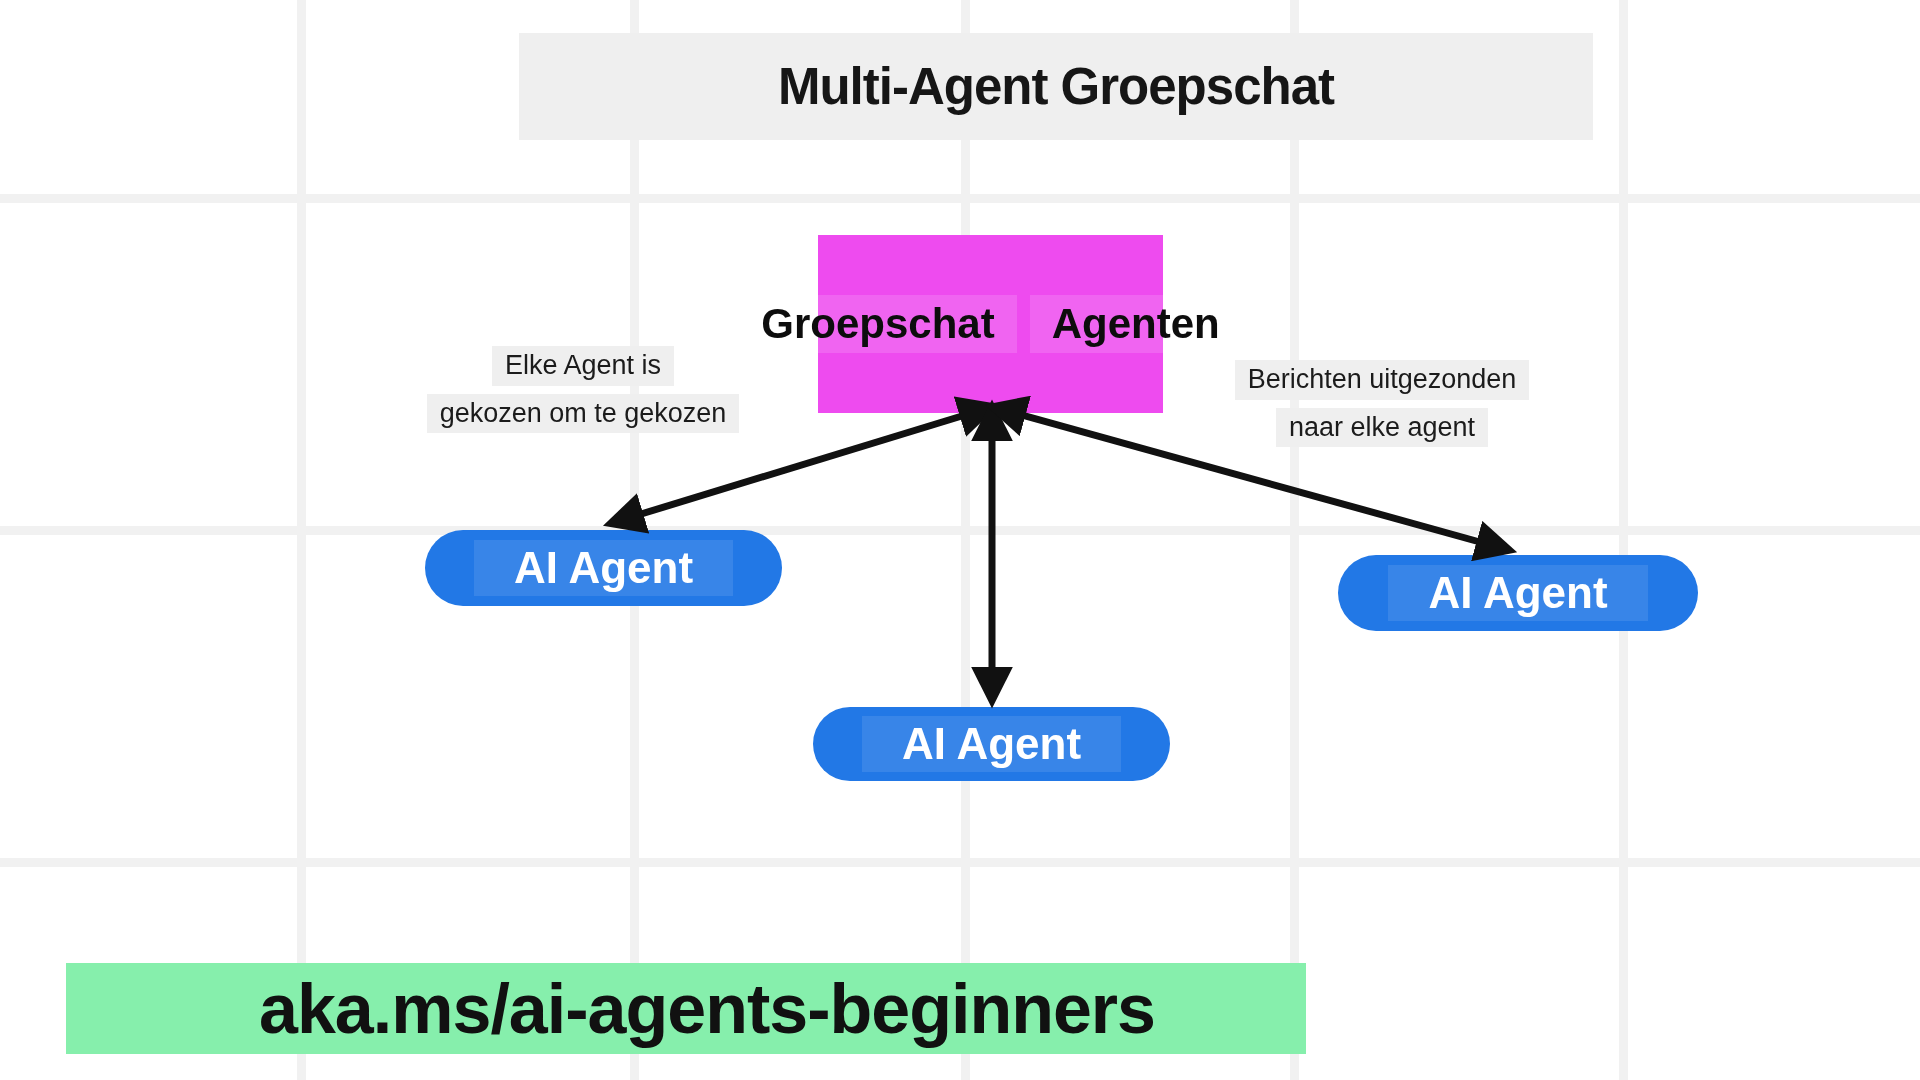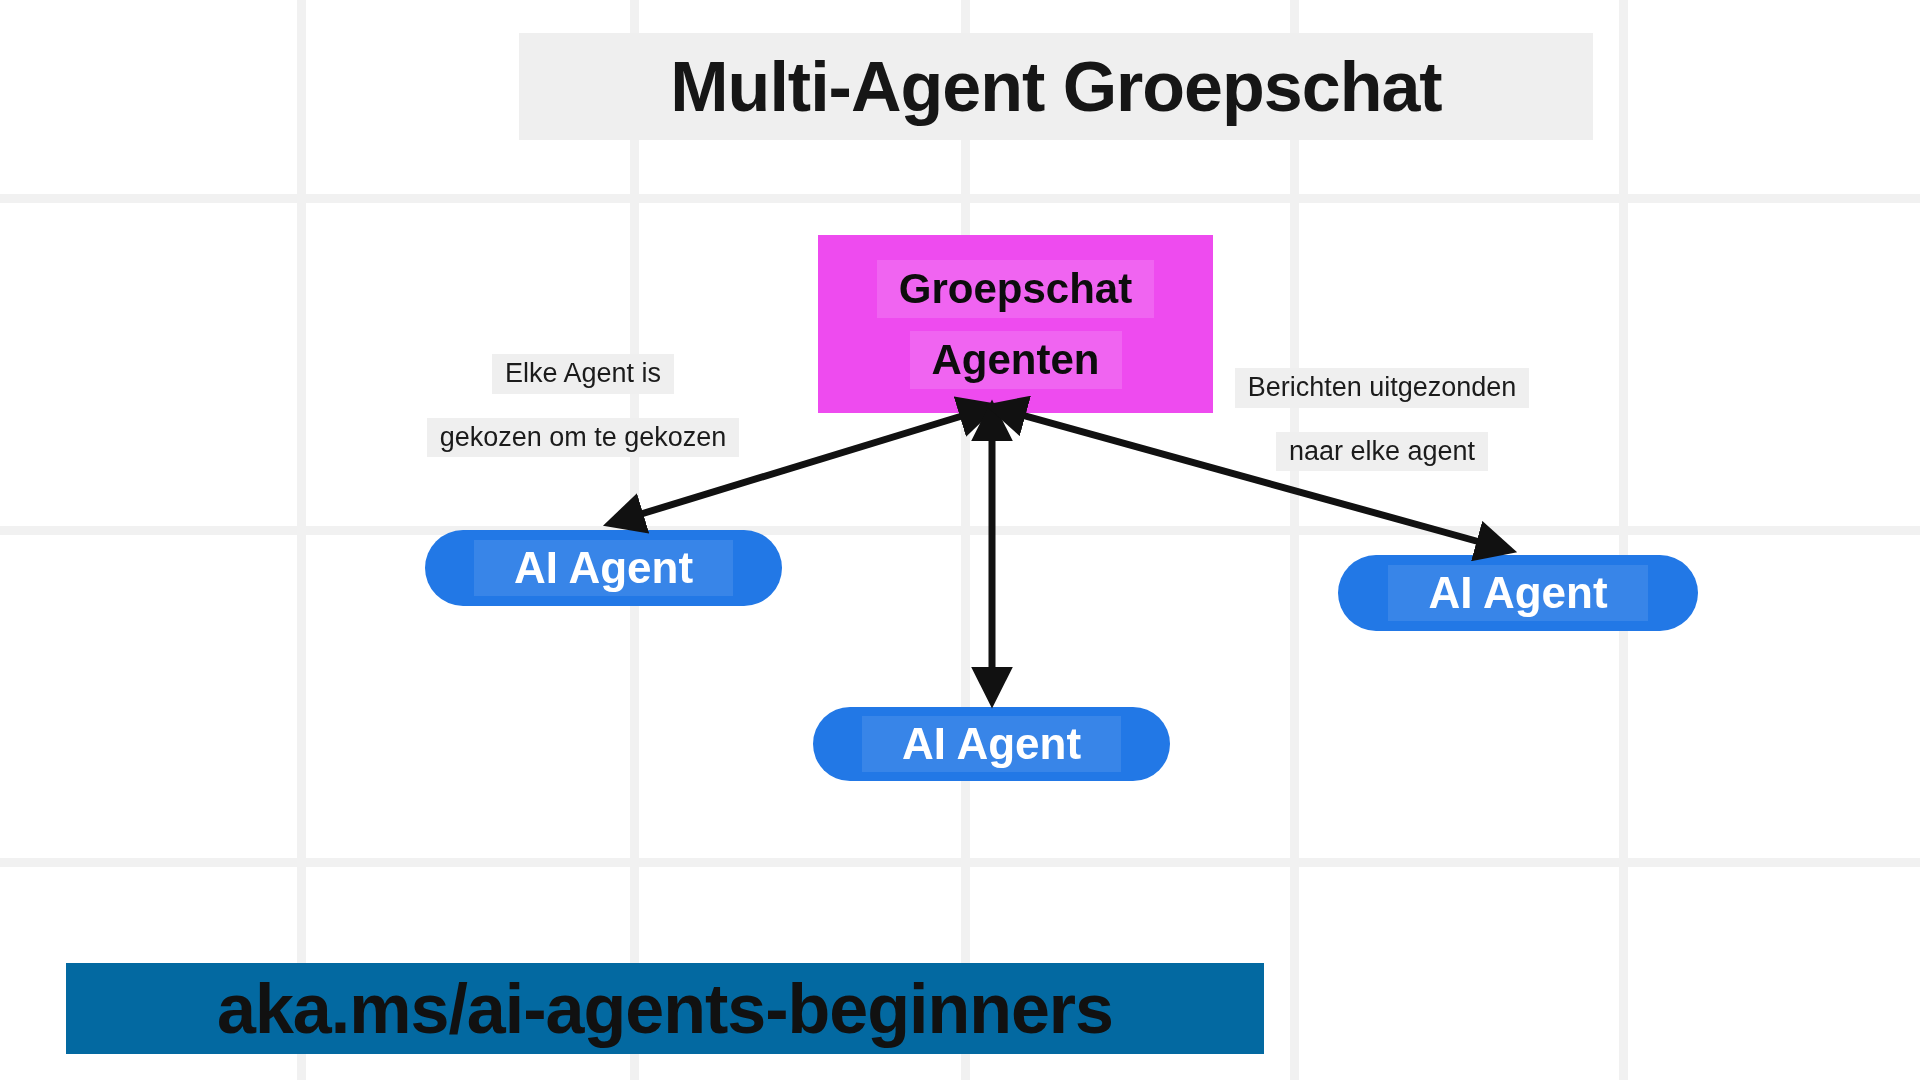--- a/index.html
+++ b/index.html
@@ -18,29 +18,29 @@
   .grid-v { top: 0; width: 9px; height: 1080px; }
   .grid-h { left: 0; height: 9px; width: 1920px; }
 
   
   .title-band {
     position: absolute; left: 519px; top: 33px; width: 1074px; height: 107px;
     background: #efefef;
     display: flex; align-items: center; justify-content: center;
   }
   .title-band .title-text {
-    font-size: 70px; font-weight: 700; letter-spacing: -1px; color: #161616;
+    font-size: 51px; font-weight: 700; letter-spacing: -1px; color: #161616;
     white-space: nowrap;
   }
 
   
   .manager-box {
-    position: absolute; left: 818px; top: 235px; width: 395px; height: 178px;
+    position: absolute; left: 818px; top: 235px; width: 345px; height: 178px;
     background: #ee4bef;
-    display: flex; flex-direction: column; align-items: center; justify-content: center;
+    display: flex; align-items: center; justify-content: center;
     gap: 13px;
   }
   .manager-line {
     display: inline-block; background: rgba(255,255,255,0.14);
     font-size: 42px; font-weight: 600; color: #0d0d0d; line-height: 1.0;
     padding: 8px 22px; white-space: nowrap;
   }
 
   
   .agent-pill {
@@ -56,31 +56,31 @@
   .agent-middle { left: 813px;  top: 707px; width: 357px; height: 74px; }
   .agent-right  { left: 1338px; top: 555px; width: 360px; height: 76px; }
 
   
   .annotation {
     position: absolute; width: 420px; text-align: center; line-height: 1.0;
   }
   .annotation .ann-line {
     display: inline-block; background: #efefef; color: #1b1b1b;
     font-size: 27px; font-weight: 400; line-height: 1.1;
-    padding: 5px 13px; margin: 12px 0; white-space: nowrap;
+    padding: 5px 13px; margin: 4px 0; white-space: nowrap;
   }
   .annotation-left   { left: 373px;  top: 342px; }
   .annotation-right  { left: 1172px; top: 356px; }
   .annotation-bottom { left: 804px;  top: 818px; }
 
   
   .footer-band {
     position: absolute; left: 66px; top: 963px; width: 1198px; height: 91px;
-    background: #0369a1;
-    display: flex; align-items: center; justify-content: center;
+    background: #86efac;
+    display: flex; align-items: center; justify-content: center; padding-left: 42px;
   }
   .footer-band .footer-text {
     font-size: 70px; font-weight: 600; color: #111111; letter-spacing: -1px;
     white-space: nowrap;
   }
 
   
   svg.arrows {
     position: absolute; left: 0; top: 0; width: 1920px; height: 1080px;
     pointer-events: none;

